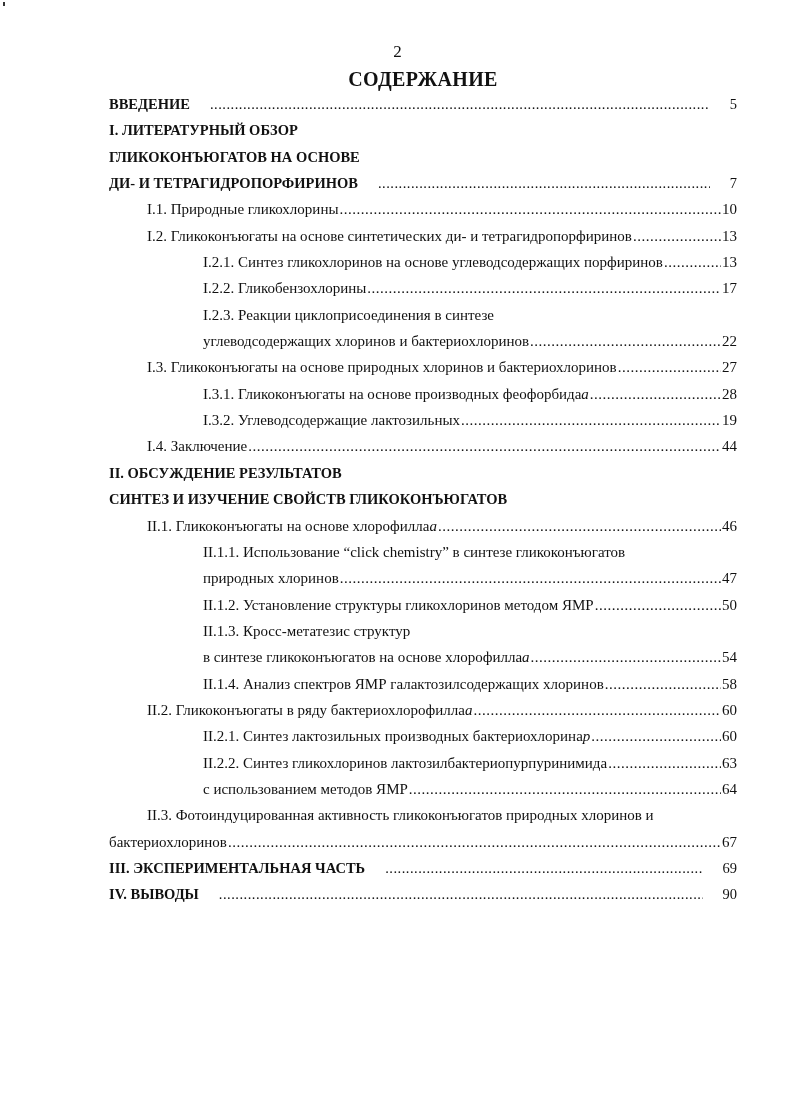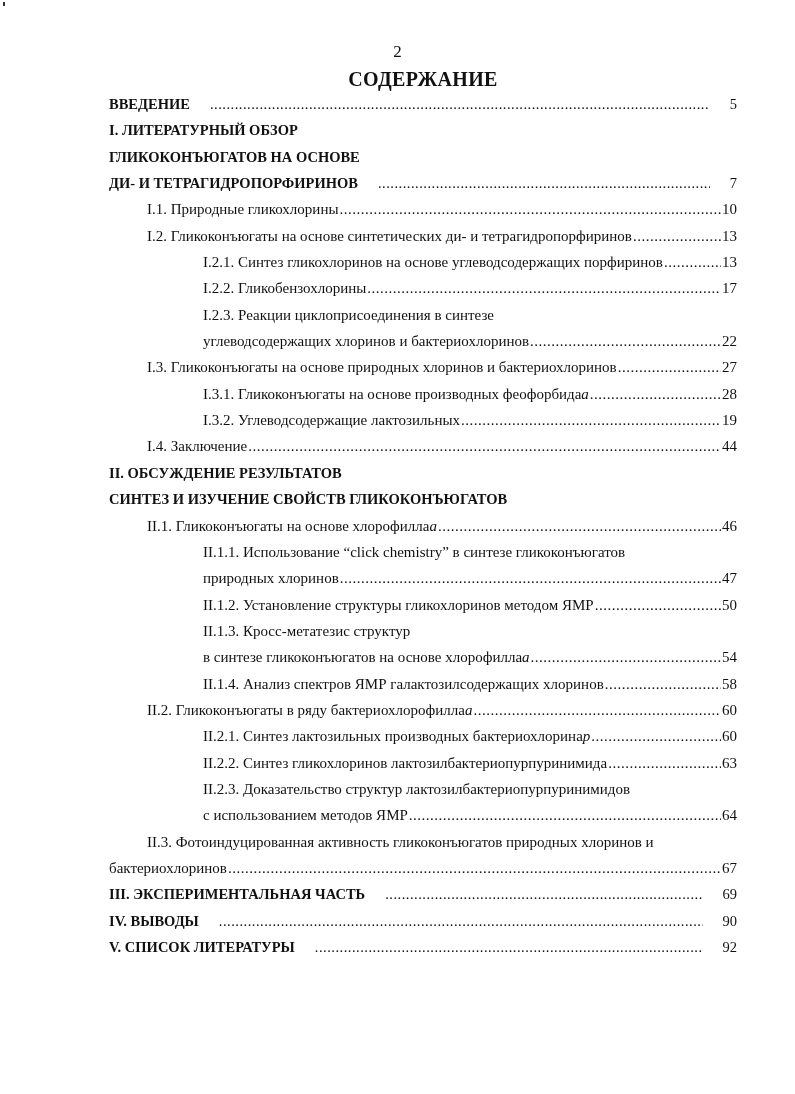--- a/index.html
+++ b/index.html
@@ -205,23 +205,20 @@
       <i class="toc-text">p</i>
       <span class="leader"></span>
       <span class="toc-page">60</span>
     </div>
     <div class="toc-line lvl2">
       <span class="toc-text">II.2.2. Синтез гликохлоринов лактозилбактериопурпуринимида</span>
       <span class="leader"></span>
       <span class="toc-page">63</span>
     </div>
     <div class="toc-line lvl2">
-      <span class="toc-text">II.2.3. Доказательство структур лактозилбактериопурпуринимидов</span>
-    </div>
-    <div class="toc-line lvl2">
       <span class="toc-text">с использованием методов ЯМР</span>
       <span class="leader"></span>
       <span class="toc-page">64</span>
     </div>
     <div class="toc-line lvl1">
       <span class="toc-text">II.3. Фотоиндуцированная активность гликоконъюгатов природных хлоринов и</span>
     </div>
     <div class="toc-line lvl0">
       <span class="toc-text">бактериохлоринов</span>
       <span class="leader"></span>
@@ -230,18 +227,13 @@
     <div class="toc-line lvl0 bold">
       <span class="toc-text">III. ЭКСПЕРИМЕНТАЛЬНАЯ ЧАСТЬ</span>
       <span class="leader"></span>
       <span class="toc-page">69</span>
     </div>
     <div class="toc-line lvl0 bold">
       <span class="toc-text">IV. ВЫВОДЫ</span>
       <span class="leader"></span>
       <span class="toc-page">90</span>
     </div>
-    <div class="toc-line lvl0 bold">
-      <span class="toc-text">V. СПИСОК ЛИТЕРАТУРЫ</span>
-      <span class="leader"></span>
-      <span class="toc-page">92</span>
-    </div>
   </div>
 
 </body></html>

